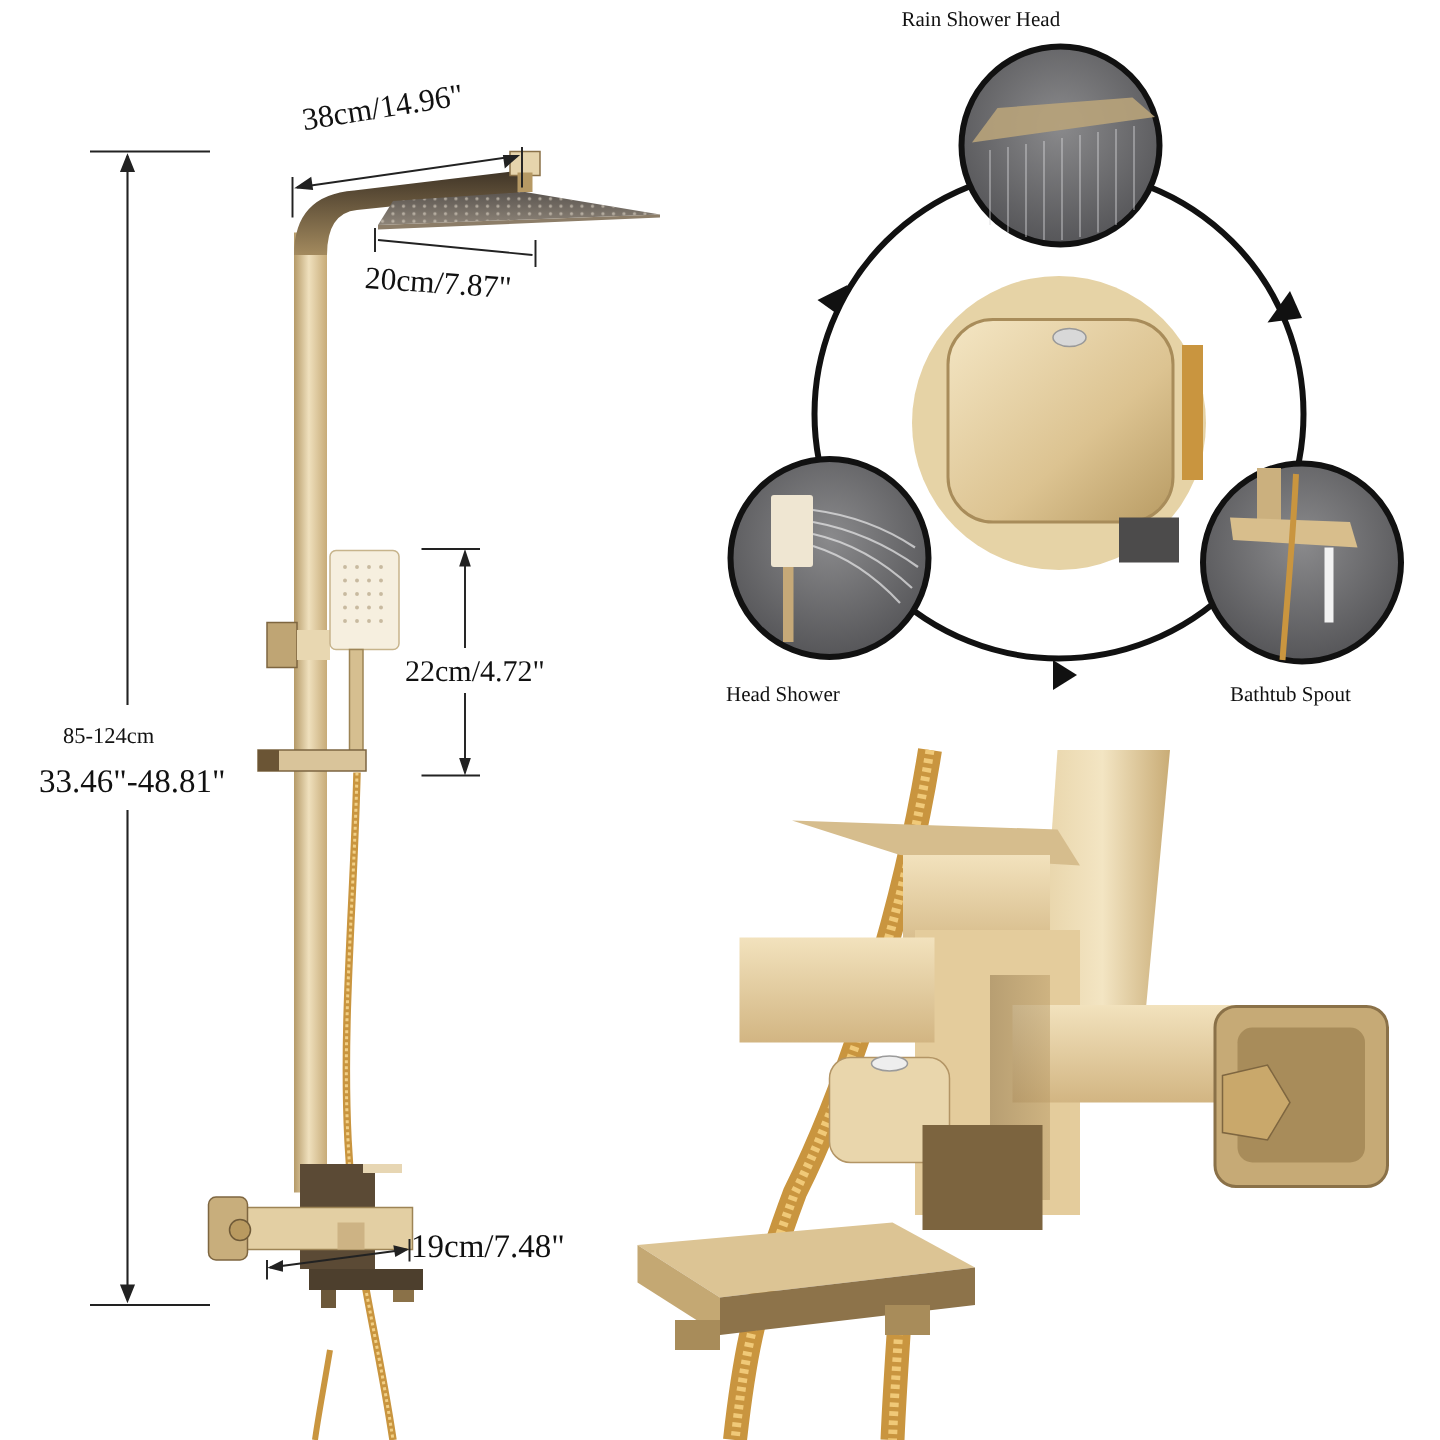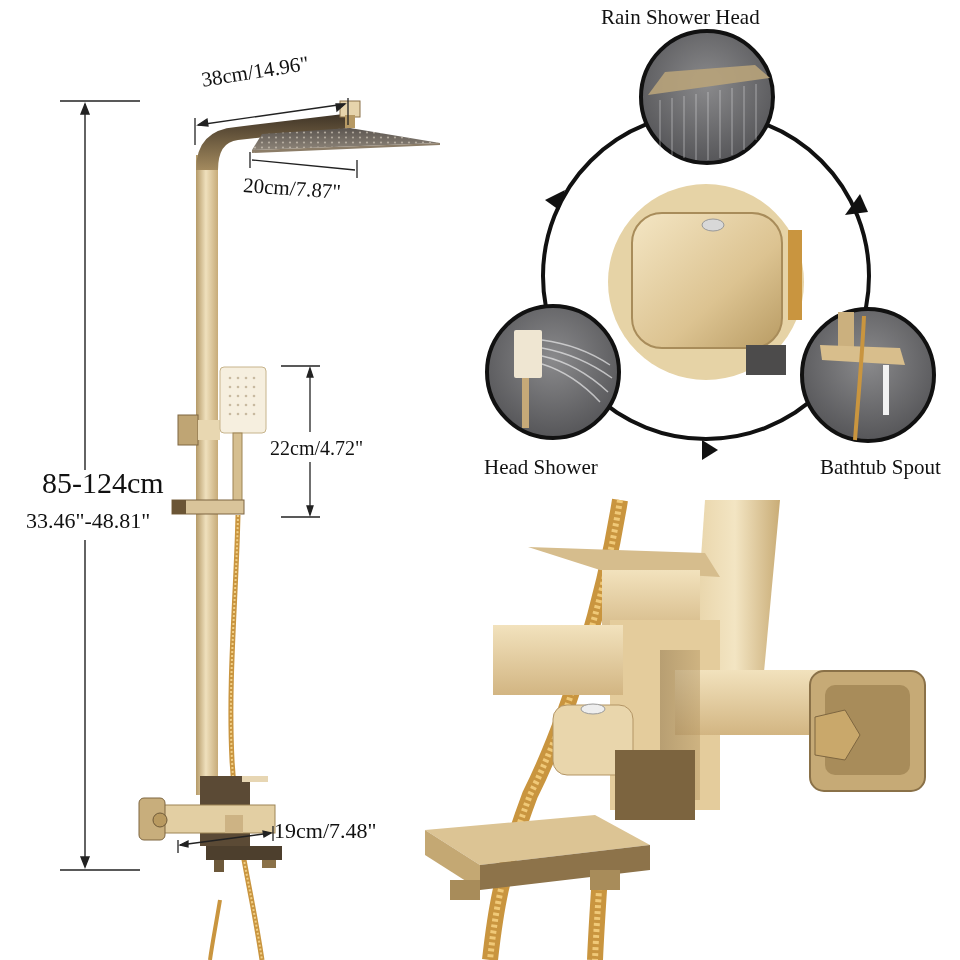--- a/index.html
+++ b/index.html
@@ -1,20 +1,20 @@
 <!DOCTYPE html>
 <html><head>
 <meta charset="utf-8">
 <style>
   html,body{margin:0;padding:0;background:#ffffff;}
   body{width:960px;height:960px;position:relative;overflow:hidden;font-family:"Liberation Serif","DejaVu Serif",serif;color:#111;}
   .abs{position:absolute;}
   .label{position:absolute;font-family:"Liberation Serif","DejaVu Serif",serif;color:#111;white-space:nowrap;line-height:1;}
   svg{position:absolute;left:0;top:0;}
-  .circle-label{font-size:21px;}
+  .circle-label{font-size:14px;}
   .dim{font-size:19px;}
 </style>
 </head>
 <body>
 
 <div class="abs" style="left:0;top:0;width:470px;height:960px;">
   <svg width="470" height="960" viewBox="0 0 470 960">
     <defs>
       <linearGradient id="gPipe" x1="0" x2="1" y1="0" y2="0">
         <stop offset="0" stop-color="#b59a68"></stop>
@@ -128,21 +128,21 @@
       <line x1="310" y1="369" x2="310" y2="432"></line>
       <line x1="310" y1="462" x2="310" y2="514"></line>
       <polygon points="310,368 307,377 313,377"></polygon>
       <polygon points="310,515 307,506 313,506"></polygon>
     </g>
   </svg>
 
   <div class="label dim" style="left:200px;top:70px;font-size:21px;transform:rotate(-9deg);transform-origin:left top;">38cm/14.96"</div>
   <div class="label dim" style="left:244px;top:175px;font-size:21px;transform:rotate(4deg);transform-origin:left top;">20cm/7.87"</div>
   <div class="label dim" style="left:270px;top:438px;font-size:20px;">22cm/4.72"</div>
-  <div class="label" style="left:42px;top:468px;font-size:30px;">85-124cm</div>
+  <div class="label" style="left:42px;top:484px;font-size:15px;">85-124cm</div>
   <div class="label" style="left:26px;top:510px;font-size:22px;">33.46"-48.81"</div>
   <div class="label dim" style="left:274px;top:820px;font-size:22px;">19cm/7.48"</div>
 </div>
 
 <div class="abs" style="left:470px;top:0;width:490px;height:490px;">
   <svg width="490" height="490" viewBox="0 0 490 490">
     <defs>
       <radialGradient id="gWall" cx="0.5" cy="0.4" r="0.7">
         <stop offset="0" stop-color="#8a8a8c"></stop>
         <stop offset="1" stop-color="#4d4d50"></stop>

